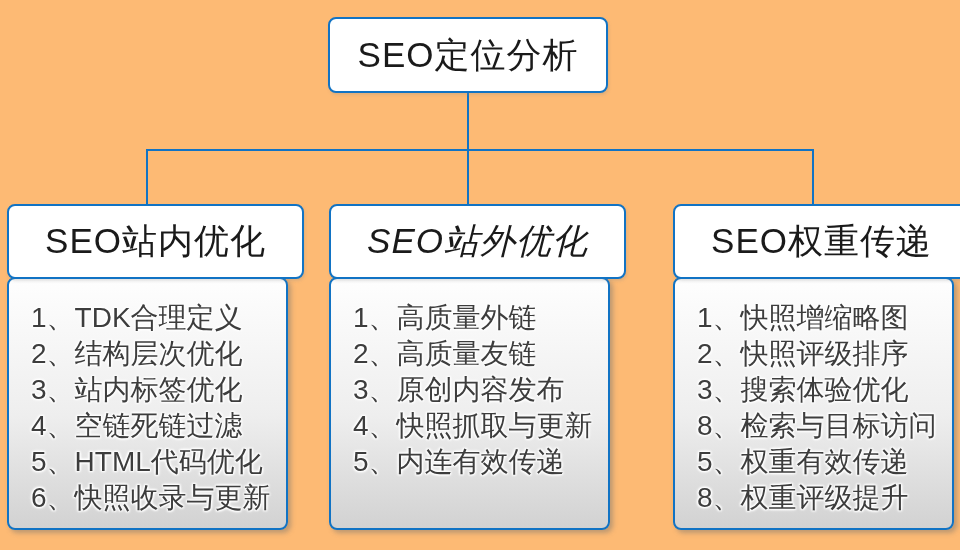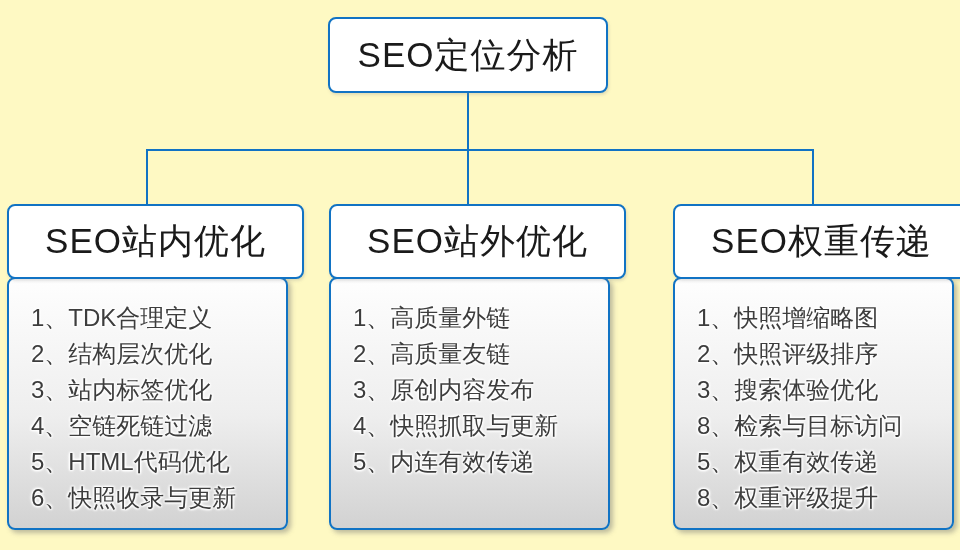--- a/index.html
+++ b/index.html
@@ -4,52 +4,52 @@
 <style>
   :root{
     --blue:#1173C4;
     --hdr-text:#1A1A1A;
     --item-text:#3D3D3D;
     --grad-top:#FEFEFE;
     --grad-bot:#D2D2D2;
   }
   html,body{margin:0;padding:0;background:#fff;}
   #stage{
-    position:relative;width:960px;height:550px;background:#fef9c3;overflow:hidden;
+    position:relative;width:960px;height:550px;background:#fdba74;overflow:hidden;
     font-family:"Liberation Sans","DejaVu Sans",sans-serif;
   }
   
   .line{position:absolute;background:var(--blue);z-index:1;}
   
   .node{
     position:absolute;box-sizing:border-box;z-index:3;
     border:2px solid var(--blue);border-radius:8px;background:#ffffff;
     display:flex;align-items:center;justify-content:center;
     font-size:35px;color:var(--hdr-text);letter-spacing:1px;
     box-shadow:1px 2px 3px rgba(140,140,140,0.25);
   }
   #root-node{left:328px;top:17px;width:280px;height:76px;}
   .branch-header{top:204px;width:297px;height:75px;}
   #branch-header-0{left:7px;}
-  #branch-header-1{left:329px;}
+  #branch-header-1{left:329px;font-style:italic;}
   #branch-header-2{left:673px;}
   
   .list-panel{
     position:absolute;box-sizing:border-box;z-index:2;
     top:277px;width:281px;height:253px;
     border:2px solid var(--blue);border-radius:8px;
     background:linear-gradient(180deg,var(--grad-top) 0%,#EEEEEE 55%,var(--grad-bot) 100%);
     box-shadow:3px 3px 5px rgba(110,110,110,0.45);
     padding:21px 8px 0 22px;
   }
   #list-panel-0{left:7px;}
   #list-panel-1{left:329px;}
   #list-panel-2{left:673px;}
   .item{
-    font-size:24px;line-height:36px;color:var(--item-text);white-space:nowrap;
+    font-size:28px;line-height:36px;color:var(--item-text);white-space:nowrap;
     text-shadow:0 0 2px #fff,0 0 4px #fff,1px 1px 2px #fff,-1px -1px 2px #fff,1px -1px 2px #fff,-1px 1px 2px #fff;
   }
 </style>
 </head>
 <body>
 
 <div id="stage">
 
   <div class="line" style="left:467px;top:93px;width:2px;height:111px;"></div>
   <div class="line" style="left:146px;top:149px;width:668px;height:2px;"></div>

